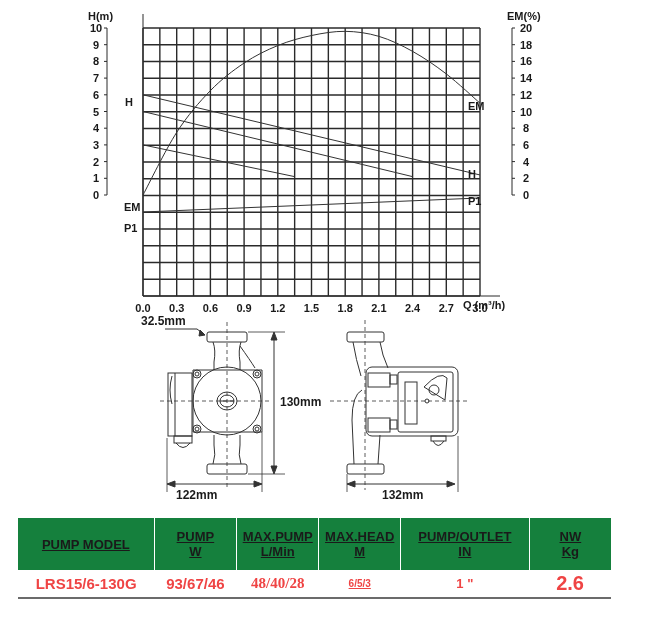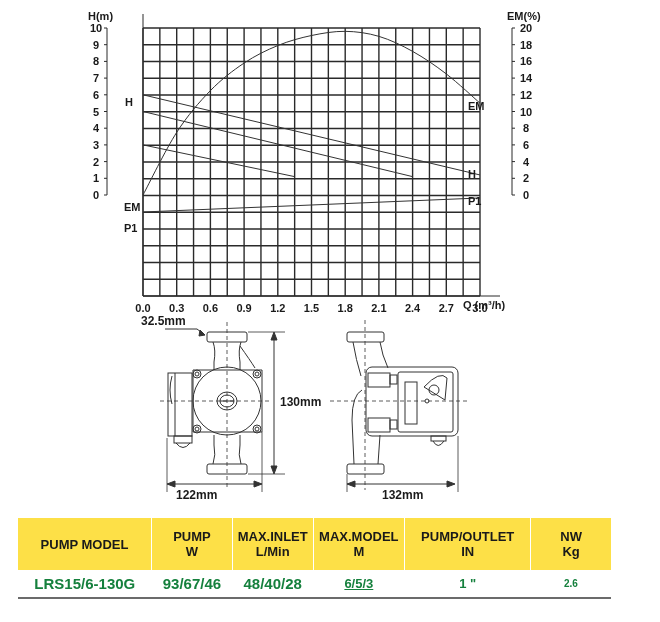--- a/index.html
+++ b/index.html
@@ -4,33 +4,33 @@
 <style>
   html, body { margin: 0; padding: 0; background: #ffffff; }
   body { width: 660px; height: 622px; position: relative; overflow: hidden;
          font-family: "Liberation Sans", sans-serif; color: #1a1a1a; }
   #chart-svg { position: absolute; left: 0; top: 0; }
   .axis-text { font-family: "Liberation Sans", sans-serif; font-weight: bold; font-size: 11px; fill: #1a1a1a; }
   .curve-label { font-family: "Liberation Sans", sans-serif; font-weight: bold; font-size: 11px; fill: #1a1a1a; }
   .dim-text { font-family: "Liberation Sans", sans-serif; font-weight: bold; font-size: 12px; fill: #1a1a1a; }
 
   .spec-table { position: absolute; left: 18px; top: 518px; width: 593px; border-collapse: collapse; }
-  .spec-table th { background: #fde047; font-weight: bold; font-size: 13px; line-height: 15px;
+  .spec-table th { background: #15803d; font-weight: bold; font-size: 13px; line-height: 15px;
                    height: 52px; padding: 0; text-align: center; vertical-align: middle;
-                   border-left: 1px solid #ffffff; color: #1a1a1a; }
+                   border-left: 1px solid #ffffff; color: #1a1a1a; text-decoration: underline; }
   .spec-table th:first-child { border-left: none; }
   .spec-table td { height: 27px; padding: 0; text-align: center; vertical-align: middle;
-                   font-weight: bold; color: #15803d; border-bottom: 2px solid #6b6b6b; }
+                   font-weight: bold; color: #ef4444; border-bottom: 2px solid #6b6b6b; }
   .spec-table th .line { display: block; }
   .c-model { font-size: 15px; }
   .c-power { font-size: 15px; }
-  .c-flow  { font-size: 15px; }
-  .c-head  { font-size: 13px; text-decoration: underline; }
+  .c-flow  { font-size: 15px; font-family: Liberation Serif, serif; }
+  .c-head  { font-size: 10px; text-decoration: underline; }
   .c-inlet { font-size: 13px; }
-  .c-nw    { font-size: 10px; }
+  .c-nw    { font-size: 20px; }
 </style>
 </head>
 <body>
 
 <svg id="chart-svg" width="660" height="515" viewBox="0 0 660 515" xmlns="http://www.w3.org/2000/svg">
 
   <g id="grid" stroke="#2a2a2a" stroke-width="1.4">
       <line x1="143" y1="28" x2="143" y2="296"></line>
       <line x1="159.85" y1="28" x2="159.85" y2="296"></line>
       <line x1="176.7" y1="28" x2="176.7" y2="296"></line>
@@ -251,25 +251,25 @@
   <thead>
     <tr>
       <th style="width:117px">
           <span class="line">PUMP MODEL</span>
         </th>
       <th style="width:70px">
           <span class="line">PUMP</span>
           <span class="line">W</span>
         </th>
       <th style="width:67px">
-          <span class="line">MAX.INLET</span>
+          <span class="line">MAX.PUMP</span>
           <span class="line">L/Min</span>
         </th>
       <th style="width:68px">
-          <span class="line">MAX.MODEL</span>
+          <span class="line">MAX.HEAD</span>
           <span class="line">M</span>
         </th>
       <th style="width:110px">
           <span class="line">PUMP/OUTLET</span>
           <span class="line">IN</span>
         </th>
       <th style="width:70px">
           <span class="line">NW</span>
           <span class="line">Kg</span>
         </th>

